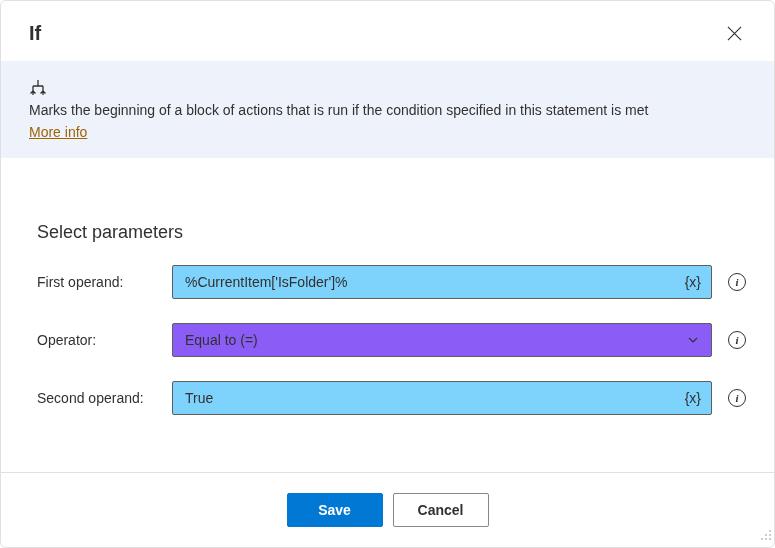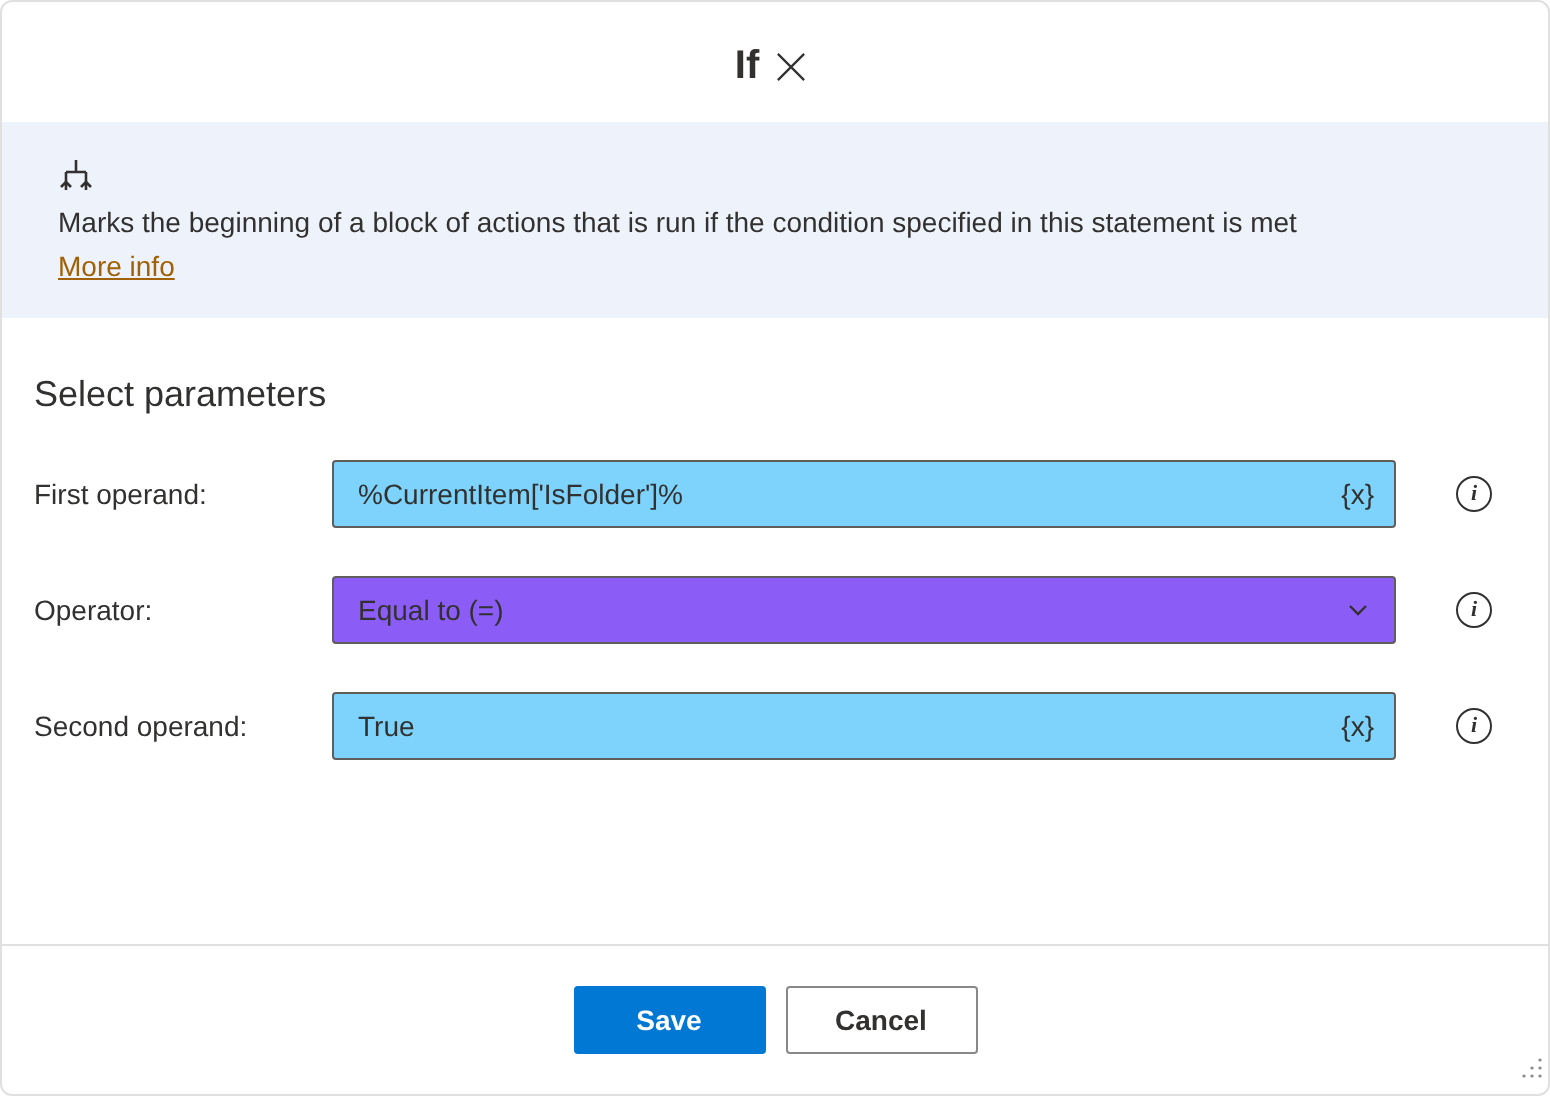--- a/index.html
+++ b/index.html
@@ -15,21 +15,21 @@
       position: relative;
       border: 1px solid #e0e0e0;
       border-radius: 6px;
       display: flex;
       flex-direction: column;
       overflow: hidden;
     }
     .header {
       display: flex;
       align-items: center;
-      justify-content: center;
+      justify-content: space-between;
       padding: 16px 24px 12px 28px;
     }
     .title {
       font-size: 20px;
       font-weight: 600;
       color: #323130;
     }
     .close-btn {
       width: 32px;
       height: 32px;
@@ -59,35 +59,36 @@
       line-height: 1.4;
     }
     .more-info-link {
       color: #a16207;
       text-decoration: underline;
       cursor: pointer;
       display: inline-block;
       margin-top: 2px;
     }
     .content {
-      padding: 28px 28px 0 16px;
+      padding: 28px 28px 0 36px;
       flex: 1;
       overflow: auto;
+      margin-top: 36px;
     }
     .section-title {
       font-size: 18px;
       font-weight: 400;
       color: #323130;
       margin-bottom: 22px;
     }
     .form-row {
       display: flex;
       align-items: center;
       margin-bottom: 24px;
-      gap: 24px;
+      gap: 10px;
     }
     .form-label {
       width: 125px;
       font-size: 14px;
       color: #323130;
       flex-shrink: 0;
     }
     .input-wrapper {
       flex: 1;
       position: relative;

